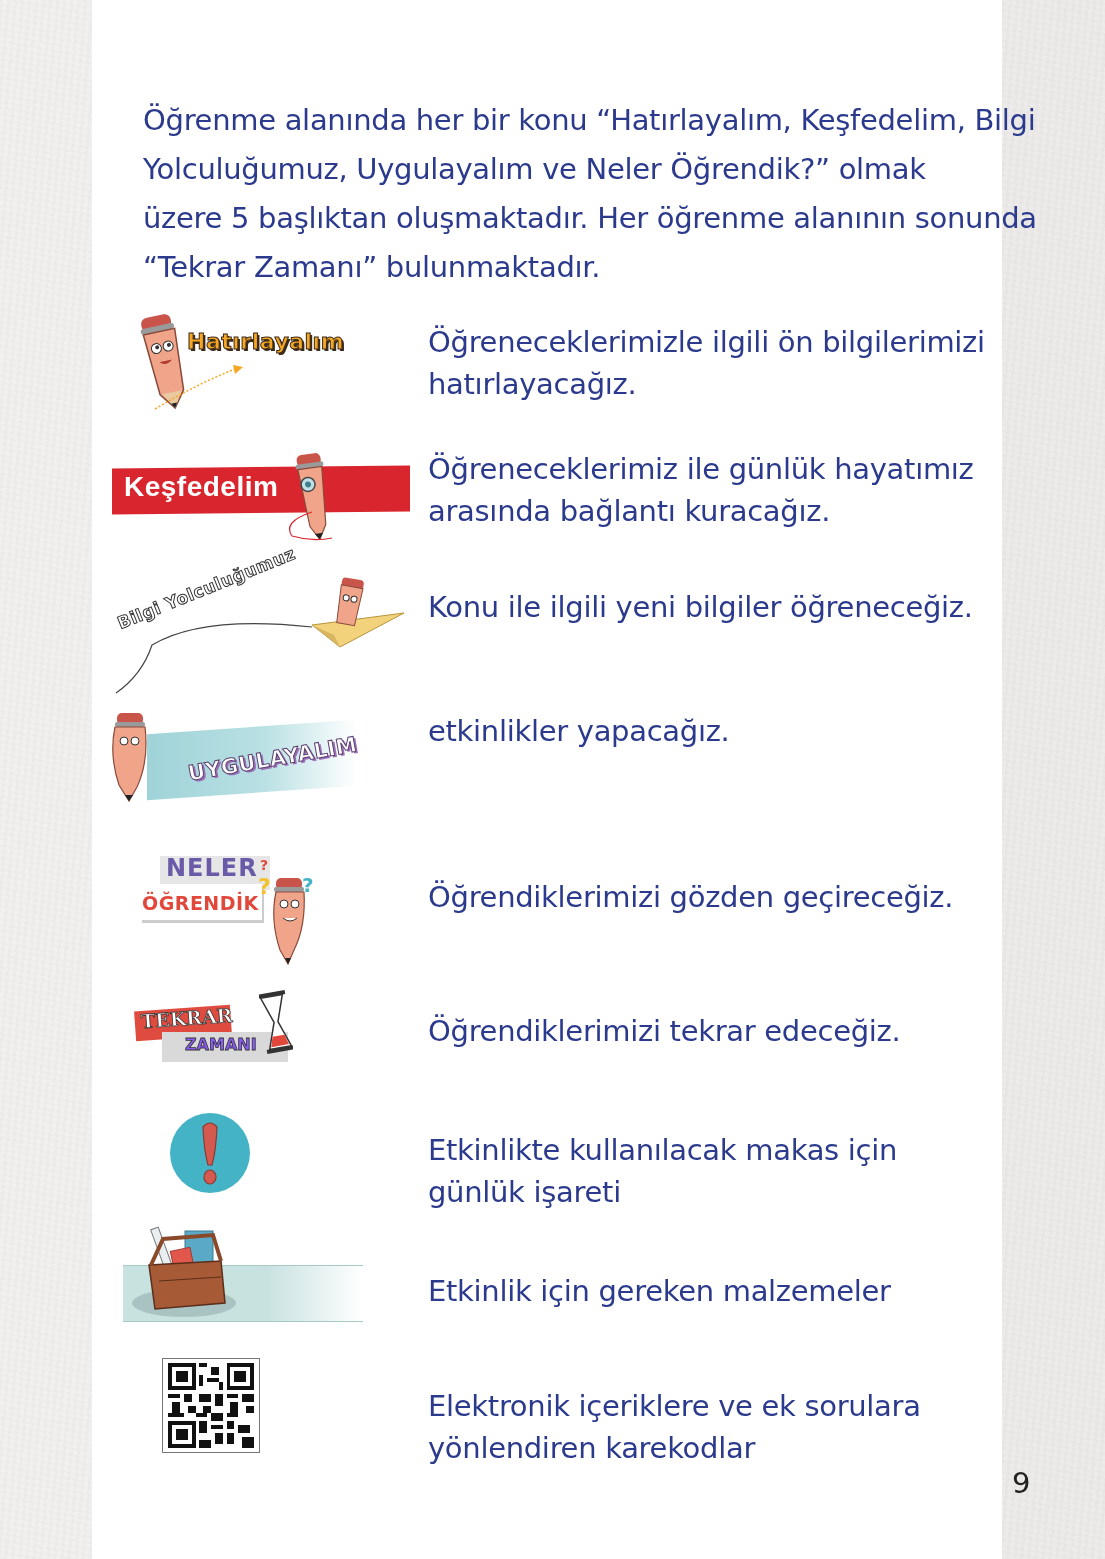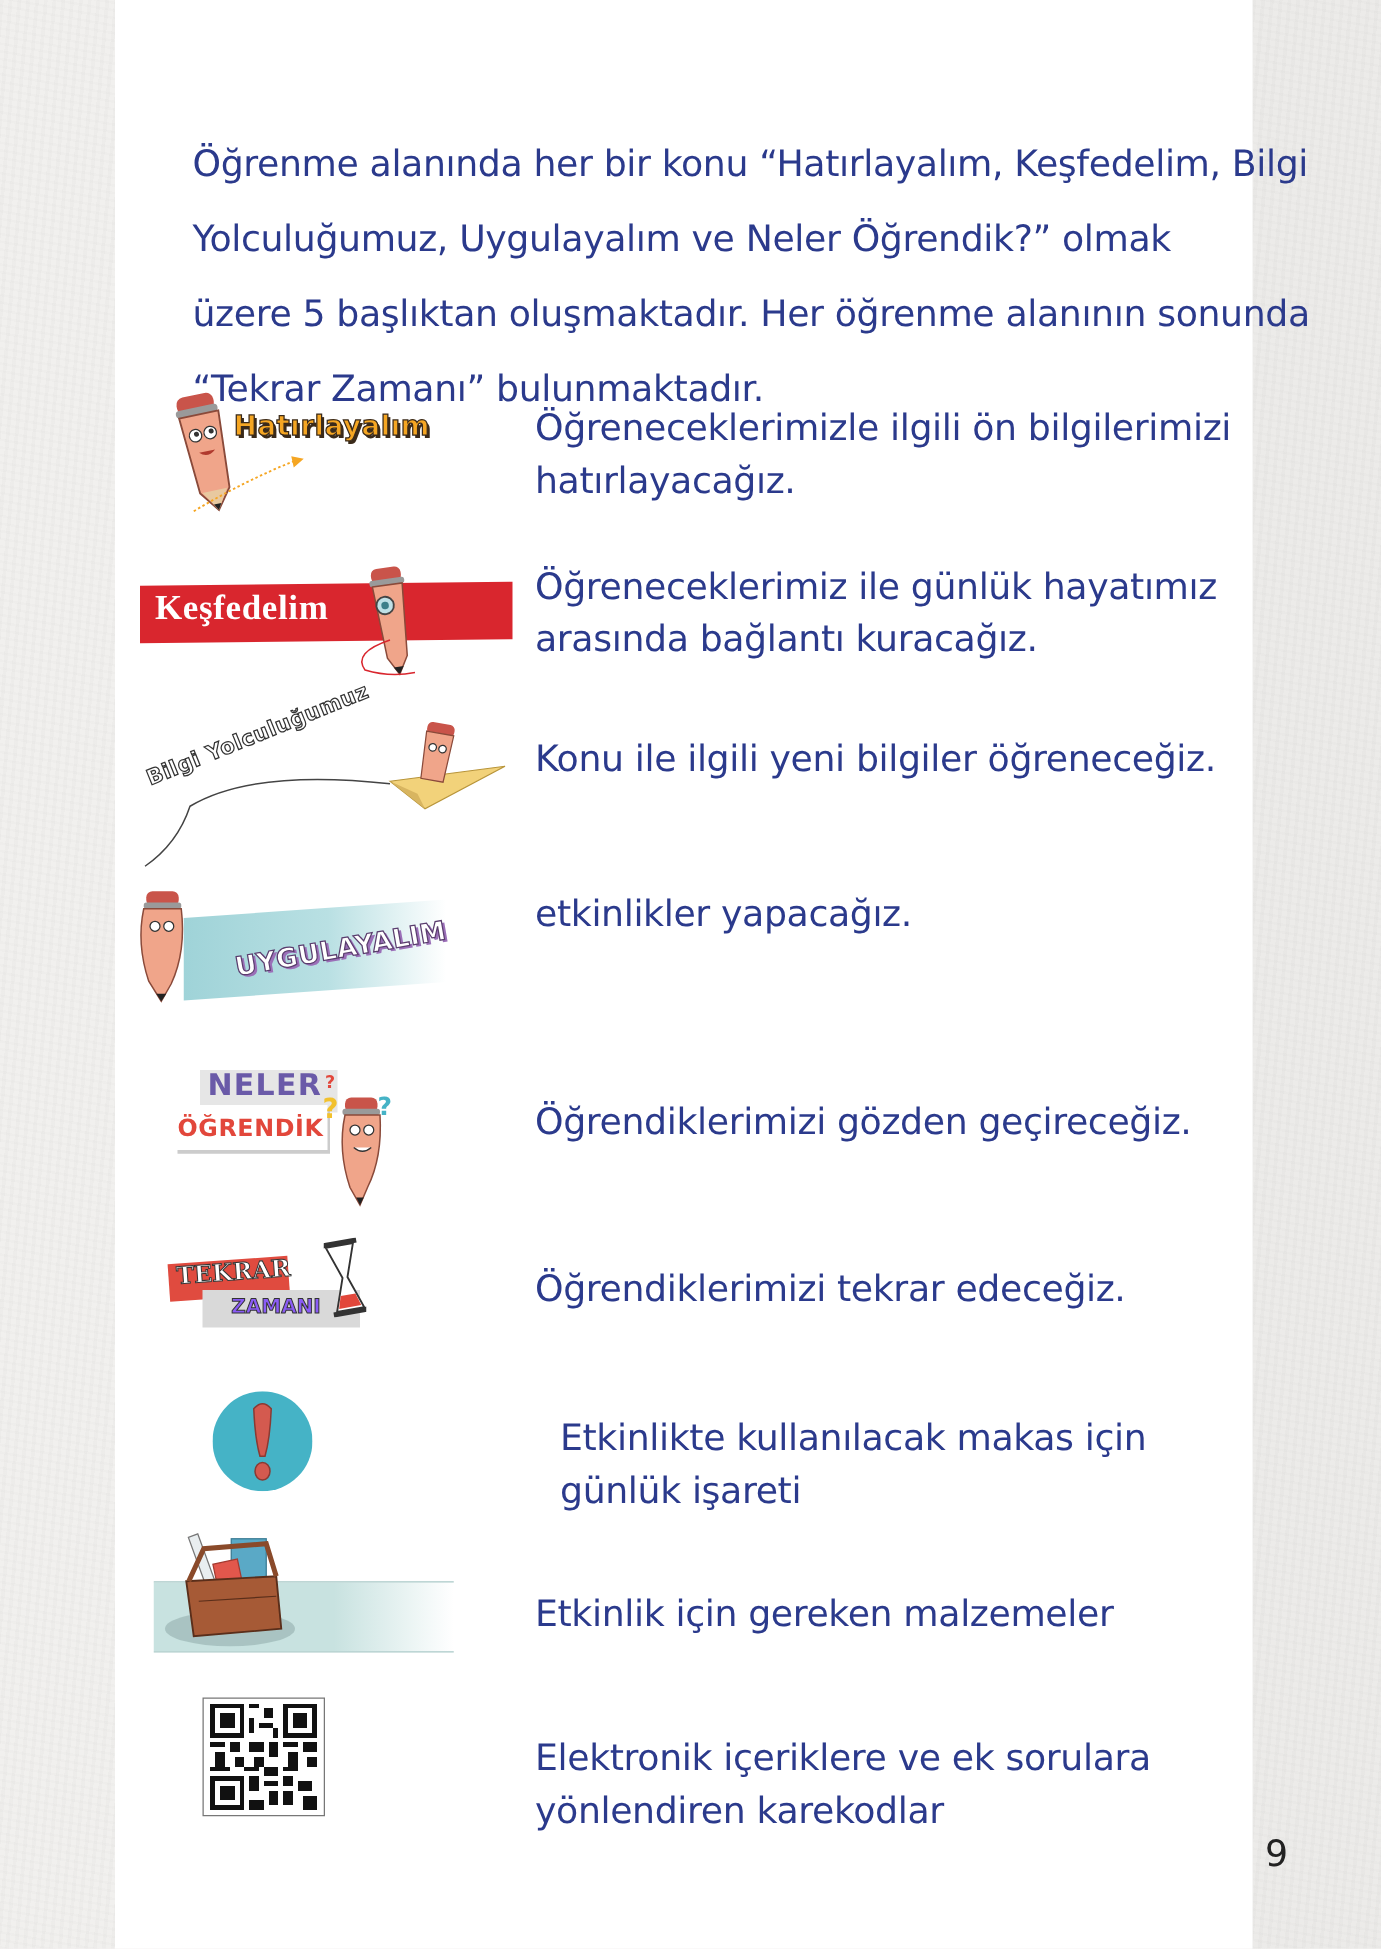--- a/index.html
+++ b/index.html
@@ -19,21 +19,21 @@
   .margin-right { left: 1002px; width: 103px; background-color: #ecebe9; }
   .panel {
     position: absolute; left: 92px; top: 0; width: 910px; height: 1559px;
     background: #ffffff;
   }
   .intro {
     position: absolute; left: 143px; top: 96px; width: 860px;
     color: #2b3a8c; font-size: 29px; line-height: 49px;
     letter-spacing: -0.3px;
   }
-  .intro p { margin: 11px; white-space: nowrap; }
+  .intro p { margin: 0; white-space: nowrap; }
   .row-text {
     position: absolute; left: 428px; width: 560px;
     color: #2b3a8c; font-size: 29px; line-height: 42px; letter-spacing: -0.3px;
   }
   .row-text p { margin: 0; white-space: nowrap; }
   .icon { position: absolute; }
 
   
   .ic-hatir { left: 125px; top: 305px; width: 230px; height: 110px; }
   .ic-hatir .label {
@@ -44,21 +44,21 @@
     letter-spacing: 0.5px;
   }
   
   .ic-kesf { left: 112px; top: 452px; width: 300px; height: 90px; }
   .ic-kesf .band {
     position: absolute; left: 0; top: 15px; width: 298px; height: 46px;
     background: #d9262e; transform: skewY(-0.6deg);
   }
   .ic-kesf .label {
     position: absolute; left: 12px; top: 19px;
-    font-family: Liberation Serif, serif; font-weight: bold; font-size: 28px;
+    font-family: Liberation Sans, sans-serif; font-weight: bold; font-size: 28px;
     color: #ffffff; letter-spacing: 0.5px;
   }
   
   .ic-bilgi { left: 112px; top: 575px; width: 300px; height: 120px; }
   .ic-bilgi .label {
     position: absolute; left: 10px; top: 38px;
     font-family: "DejaVu Sans", sans-serif; font-weight: bold; font-size: 17px;
     color: #ffffff; -webkit-text-stroke: 1px #333;
     transform: rotate(-22deg); transform-origin: left bottom;
     letter-spacing: 0.5px;
@@ -264,21 +264,21 @@
   <p>Öğrendiklerimizi tekrar edeceğiz.</p>
 </div>
 
 <div class="icon ic-warn">
   <svg width="80" height="80" viewBox="0 0 80 80">
     <circle cx="40" cy="40" r="40" fill="#45b3c6"></circle>
     <path d="M33 14 Q40 6 47 14 Q46 38 42 52 L38 52 Q34 38 33 14 Z" fill="#d45a4f" stroke="#8a3a33" stroke-width="1.2"></path>
     <ellipse cx="40" cy="64" rx="6" ry="7" fill="#d45a4f" stroke="#8a3a33" stroke-width="1.2"></ellipse>
   </svg>
 </div>
-<div class="row-text" style="top:1129px;margin-left:20px;">
+<div class="row-text" style="top:1129px;">
   <p>Etkinlikte kullanılacak makas için</p>
   <p>günlük işareti</p>
 </div>
 
 <div class="icon ic-mat">
   <div class="band"></div>
   <svg style="position:absolute;left:6px;top:0;" width="120" height="100" viewBox="0 0 120 100">
     <ellipse cx="55" cy="78" rx="52" ry="14" fill="#9bb7b5" opacity="0.7"></ellipse>
     <rect x="30" y="2" width="8" height="50" fill="#e9eef0" stroke="#777" transform="rotate(-20 34 27)"></rect>
     <rect x="56" y="6" width="28" height="40" fill="#5aa9c6" stroke="#3a7a92"></rect>

